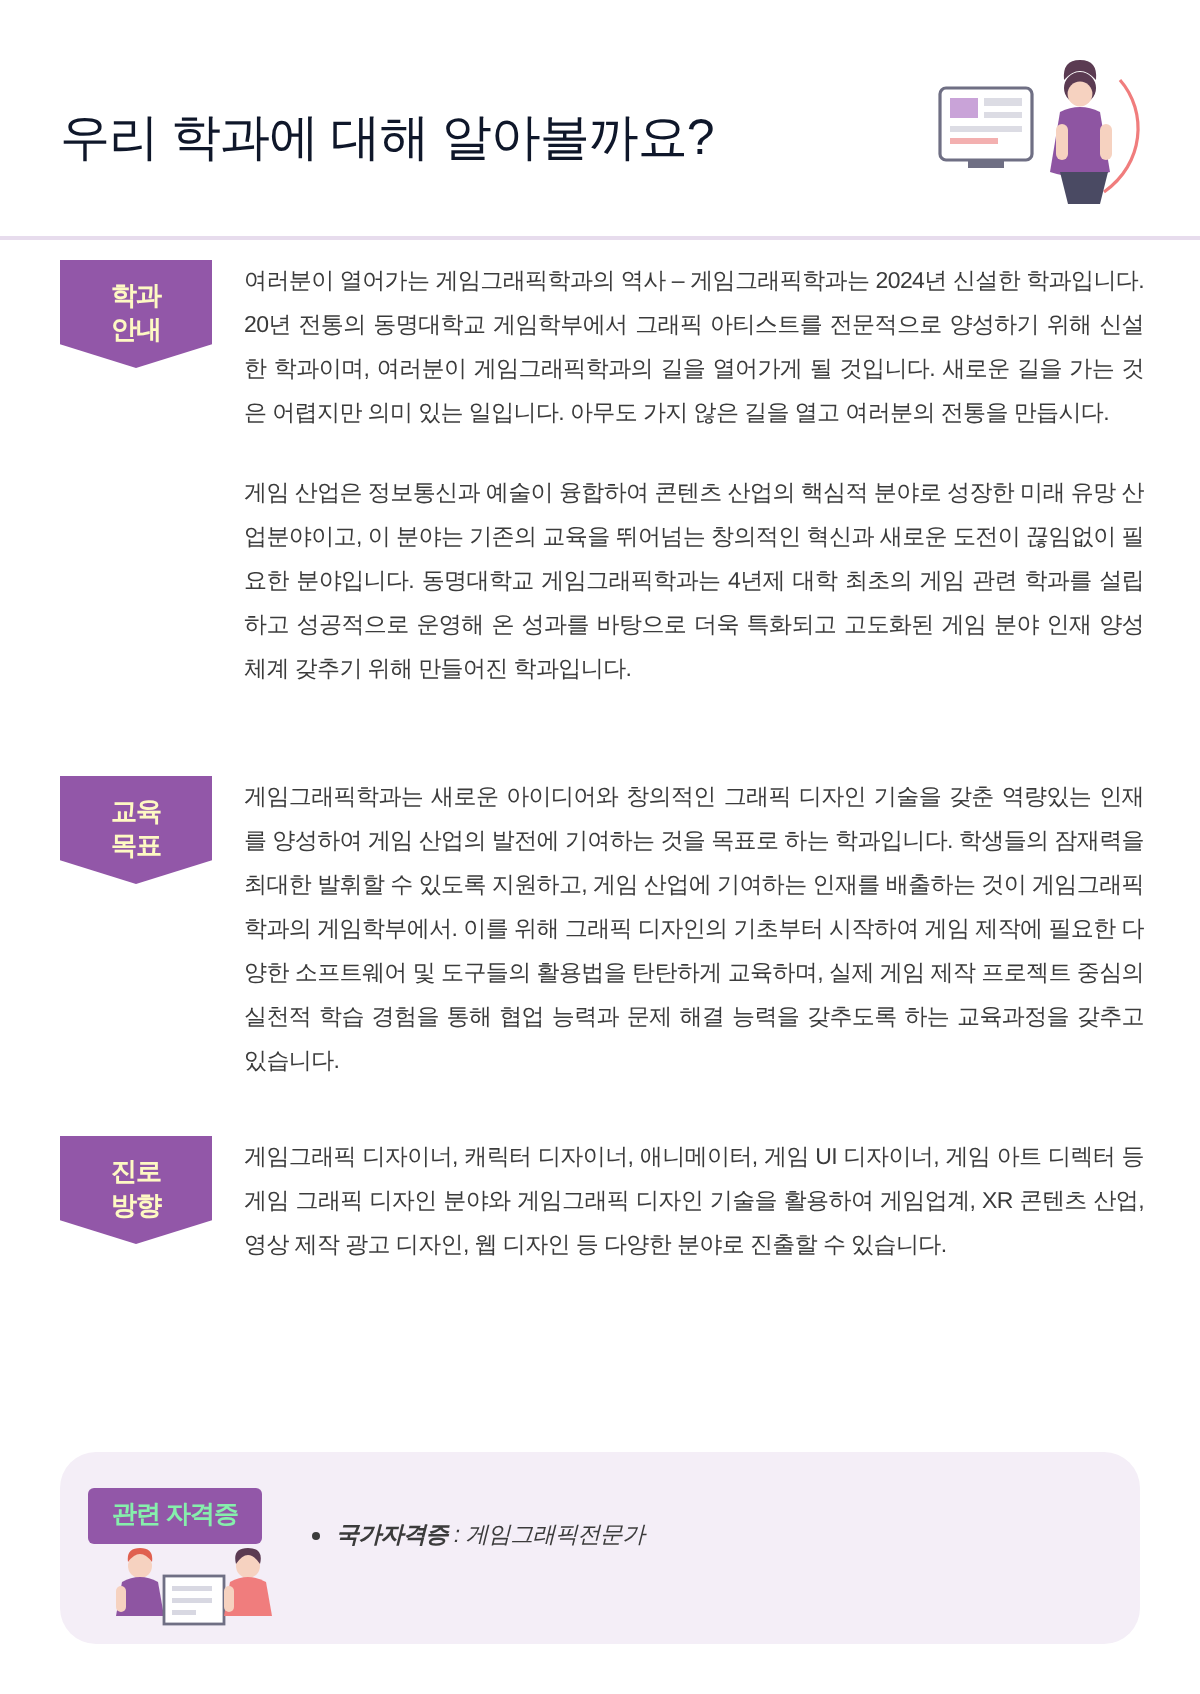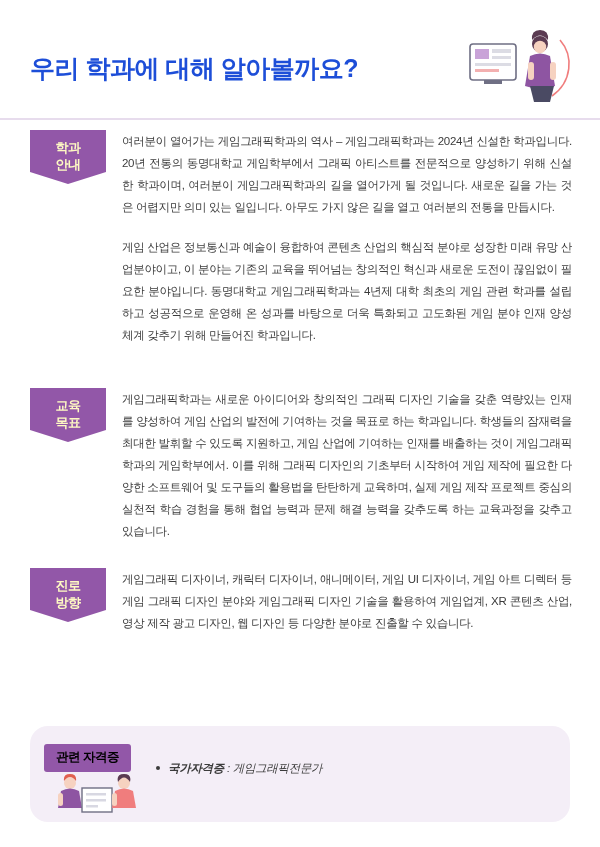--- a/index.html
+++ b/index.html
@@ -27,22 +27,22 @@
   
   .header {
     position: relative;
     height: 118px;
   }
   .header-title {
     position: absolute;
     left: 30px;
     top: 52px;
     font-size: 25px;
-    font-weight: bold;
-    color: #1d4ed8;
+    font-weight: normal;
+    color: #0f172a;
     letter-spacing: -0.5px;
   }
   .header-illus {
     position: absolute;
     right: 26px;
     top: 26px;
     width: 110px;
     height: 78px;
   }
 
@@ -99,21 +99,21 @@
     width: 540px;
     height: 96px;
     background: #f4eef7;
     border-radius: 18px;
   }
   .cert-tag {
     position: absolute;
     left: 14px;
     top: 18px;
     background: #9257a8;
-    color: #000000;
+    color: #86efac;
     font-size: 12.5px;
     font-weight: bold;
     padding: 5px 12px 6px 12px;
     border-radius: 3px;
     letter-spacing: -0.5px;
   }
   .cert-illus {
     position: absolute;
     left: 22px;
     top: 48px;

